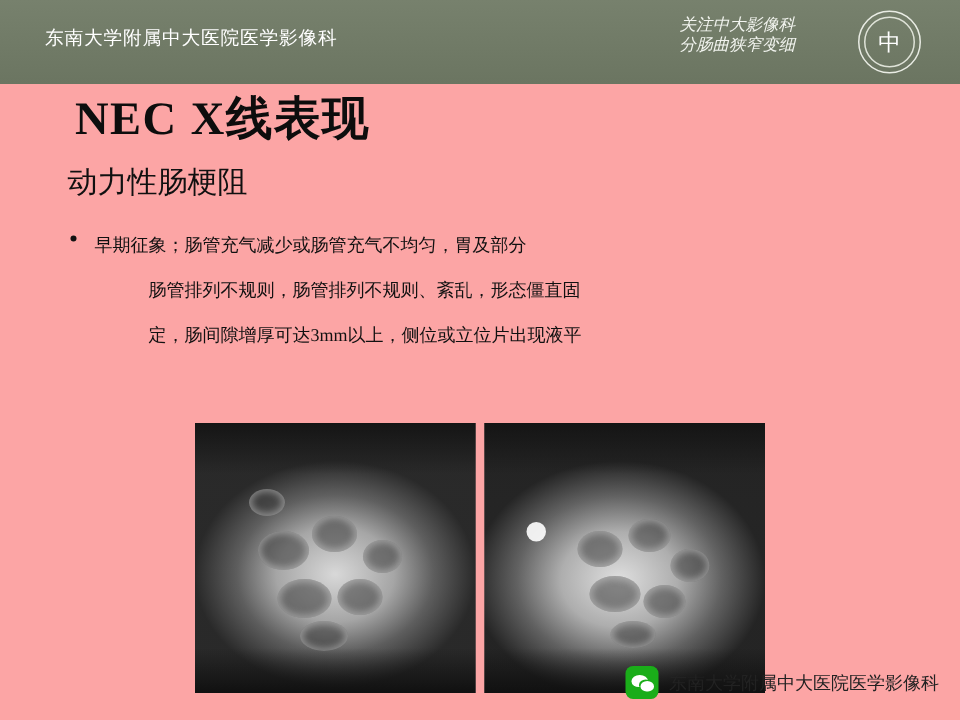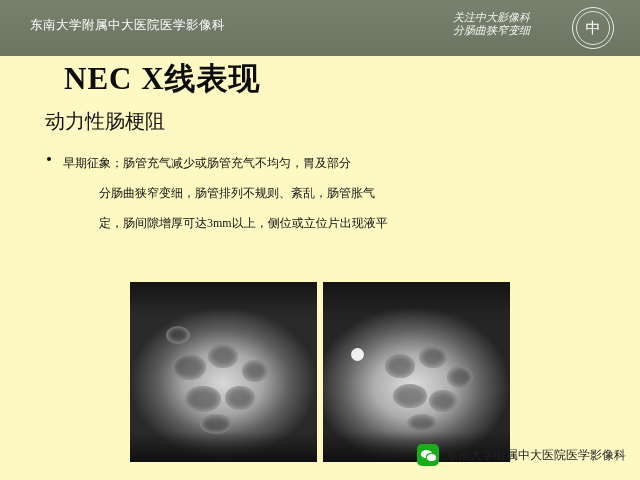--- a/index.html
+++ b/index.html
@@ -10,21 +10,21 @@
     width: 640px;
     height: 480px;
     background: #ffffff;
     font-family: "Liberation Sans", sans-serif;
     overflow: hidden;
   }
   .slide {
     position: relative;
     width: 640px;
     height: 480px;
-    background: #fef9c3;
+    background: #fca5a5;
     box-sizing: border-box;
   }
   
   .header {
     position: absolute;
     left: 0;
     top: 0;
     width: 640px;
     height: 56px;
     background: #6f7a65;
@@ -84,21 +84,21 @@
     display: flex;
     align-items: center;
     justify-content: center;
     color: #ffffff;
     font-size: 15px;
     font-family: "Liberation Serif", serif;
   }
   
   .slide-title {
     position: absolute;
-    left: 64px;
+    left: 50px;
     top: 58px;
     font-family: "Liberation Serif", serif;
     font-weight: bold;
     font-size: 31px;
     color: #0d0d0d;
     letter-spacing: 1px;
     white-space: nowrap;
   }
   .subtitle {
     position: absolute;
@@ -248,21 +248,21 @@
     </div>
   </div>
 
   <div class="slide-title">NEC X线表现</div>
   <div class="subtitle">动力性肠梗阻</div>
 
   <div class="bullet-block">
     <span class="bullet-dot"></span>
     <div class="bullet-text">
       <span class="line indent-1">早期征象；肠管充气减少或肠管充气不均匀，胃及部分</span>
-      <span class="line indent-3">分肠曲狭窄变细，肠管排列不规则、紊乱，肠管胀气</span>
+      <span class="line indent-3">肠管排列不规则，肠管排列不规则、紊乱，形态僵直固</span>
       <span class="line indent-3">定，肠间隙增厚可达3mm以上，侧位或立位片出现液平</span>
     </div>
   </div>
 
   <div class="xray-row">
     <div class="xray xray-left">
       <div class="xray-fade-top"></div>
       <div class="bowel" style="left:42px;top:72px;width:34px;height:26px;"></div>
       <div class="bowel" style="left:78px;top:62px;width:30px;height:24px;"></div>
       <div class="bowel" style="left:112px;top:78px;width:26px;height:22px;"></div>

